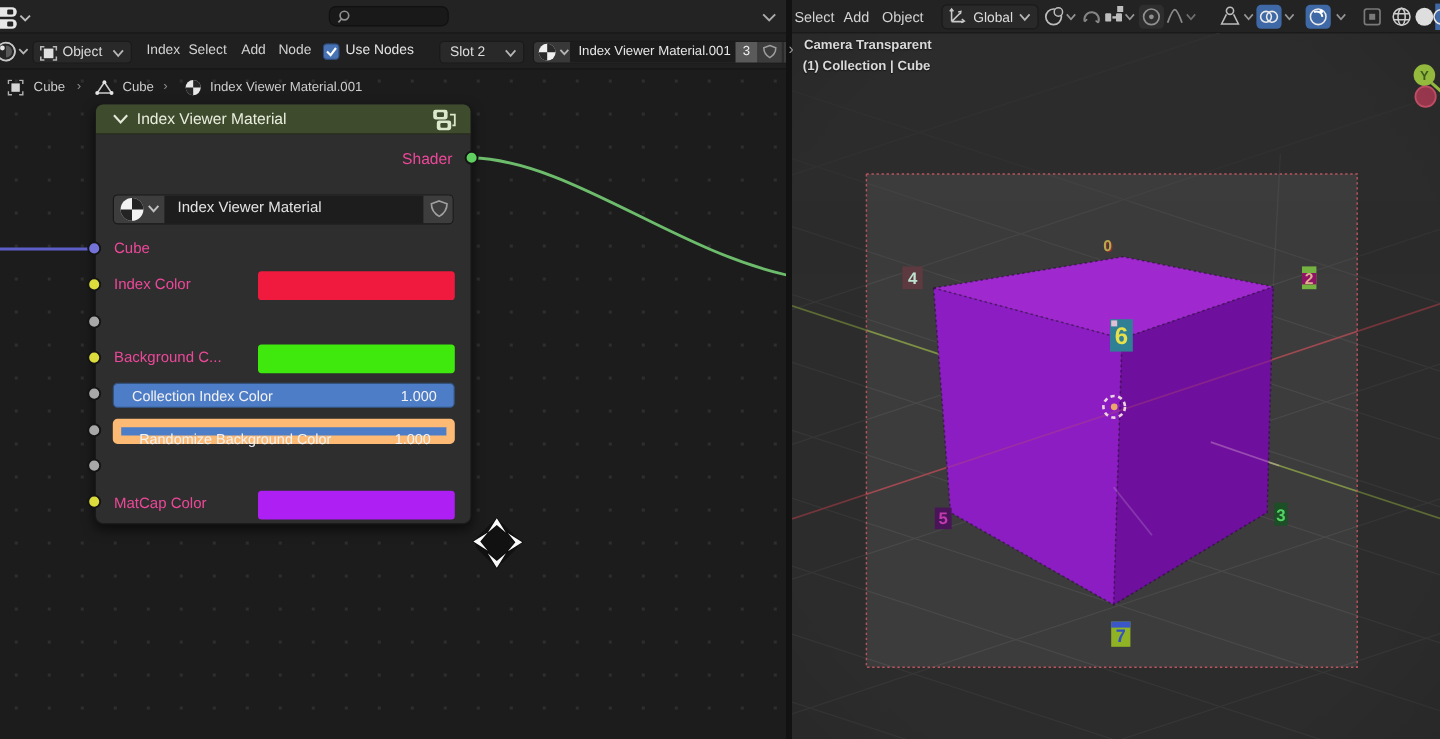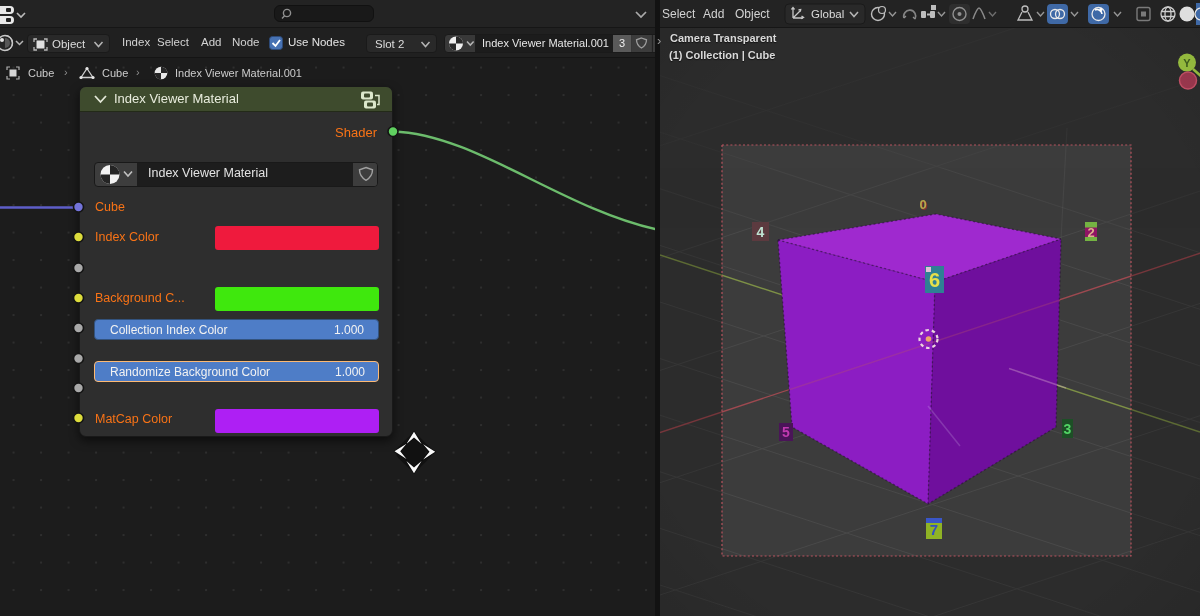--- a/index.html
+++ b/index.html
@@ -27,21 +27,21 @@
     background-size:27.5px 27.5px, 655px 558px; background-position:-0.2px -4.2px, 0 0; }
   #crumb { position:absolute; left:3px; top:7px; height:16px; color:#cccccc; font-size:11px; }
   #crumb span { vertical-align:middle; }
   
   #node { position:absolute; left:79px; top:28px; width:314px; height:351px;
     background:#2e2e2e; border:1px solid #191919; border-radius:7px;
     box-shadow:0 4px 10px rgba(0,0,0,0.55); }
   #nhead { position:absolute; left:0; top:0; width:312px; height:25px;
     background:#3e4b2d; border-radius:6px 6px 0 0; border-bottom:1px solid #232a18; }
   #ntitle { position:absolute; left:34px; top:4px; color:#e9edde; font-size:13px; }
-  .nlabel { position:absolute; color:#f97316; font-size:12.5px; }
+  .nlabel { position:absolute; color:#ec4899; font-size:12.5px; }
   .slider { position:absolute; left:14px; width:285px; height:21px; border-radius:4px;
     font-size:12px; color:#f2f2f2; }
   .slider .t { position:absolute; left:15px; top:3px; }
   .slider .v { position:absolute; right:14px; top:3px; }
   .swatch { position:absolute; left:135px; width:164px; height:24px; border-radius:3px; }
   
   #divider { position:absolute; left:655px; top:0; width:5px; height:616px; background:#121212; }
   
   #vport { position:absolute; left:660px; top:0; width:540px; height:616px; background:#2d2d2d; }
   #vheader { position:absolute; left:0; top:0; width:540px; height:28px;
@@ -183,21 +183,21 @@
       </div>
       <div class="nlabel" style="left:15px;top:113px;">Cube</div>
       <div class="nlabel" style="left:15px;top:143px;">Index Color</div>
       <div class="swatch" style="top:139px;background:#ef1a3d;"></div>
       <div class="nlabel" style="left:15px;top:204px;">Background C...</div>
       <div class="swatch" style="top:200px;height:23.5px;background:#3fe80d;"></div>
       <div class="slider" style="top:231.5px;background:#4e7dc7;border:1px solid #33537e;">
         <span class="t">Collection Index Color</span>
           <span class="v">1.000</span>
       </div>
-      <div class="slider" style="top:262px;background:#4e7dc7;border:1px solid #fdba74;margin-top:12px;">
+      <div class="slider" style="top:262px;background:#4e7dc7;border:7px solid #fdba74;">
         <span class="t">Randomize Background Color</span>
           <span class="v" style="right:13px">1.000</span>
       </div>
       <div class="nlabel" style="left:15px;top:325px;">MatCap Color</div>
       <div class="swatch" style="top:321.5px;background:#ae1ff4;"></div>
     </div>
     <svg id="overlayer" class="abs" style="left:0;top:0" width="655" height="558">
       <path d="M0 149.5 L74 149.5" stroke="#5e5ec9" stroke-width="2.4" fill="none"></path>
       <path d="M393 73.5 C475 76 560 150 657 171.5" stroke="#6cbc6c" stroke-width="2.4" fill="none"></path>
       <g stroke="#141414" stroke-width="1.6">

